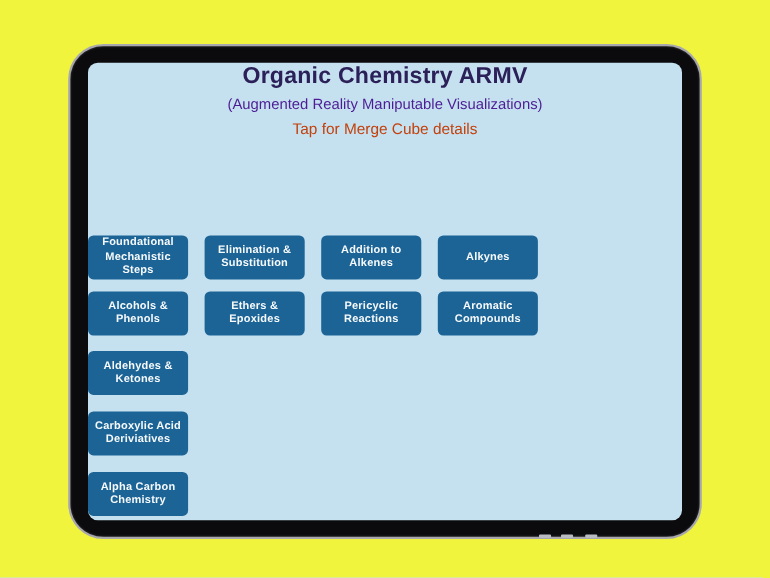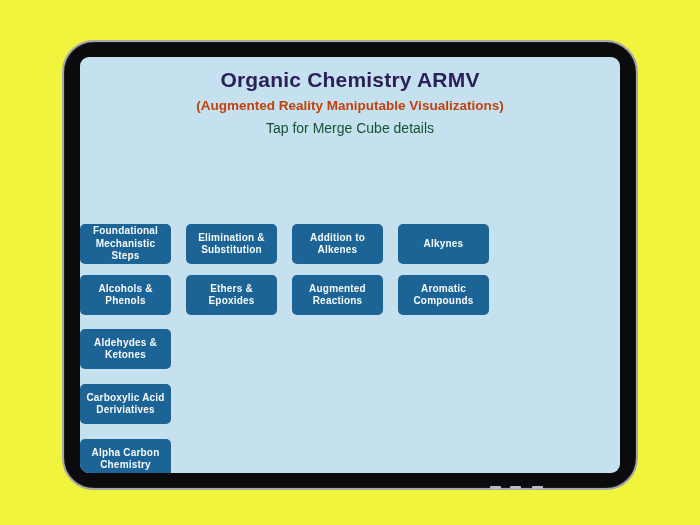--- a/index.html
+++ b/index.html
@@ -46,38 +46,38 @@
     height: 416px;
     background: #c5e1f0;
     border-radius: 9px;
     overflow: hidden;
     text-align: center;
   }
 
   
   .app-title {
     margin: 0;
-    padding-top: 11px;
+    padding-top: 0;
     font-size: 21px;
     font-weight: bold;
     letter-spacing: 0.2px;
     color: #2b2158;
   }
   .app-subtitle {
     margin: 6px 0 0 0;
     font-size: 13.5px;
-    font-weight: bold;
-    color: #c2410c;
+    font-weight: normal;
+    color: #4c1d95;
   }
   .merge-link {
     display: inline-block;
     margin-top: 7px;
     font-size: 14px;
     font-weight: normal;
-    color: #14532d;
+    color: #c2410c;
     cursor: pointer;
   }
 
   
   .topic-grid {
     margin-top: 87px;
     display: flex;
     flex-direction: column;
     gap: 11px;
     align-items: flex-start;
@@ -128,21 +128,21 @@
       <div class="topic-row">
         <button class="topic-btn">Foundational Mechanistic Steps</button>
         <button class="topic-btn">Elimination &amp; Substitution</button>
         <button class="topic-btn">Addition to Alkenes</button>
         <button class="topic-btn">Alkynes</button>
       </div>
 
       <div class="topic-row">
         <button class="topic-btn">Alcohols &amp; Phenols</button>
         <button class="topic-btn">Ethers &amp; Epoxides</button>
-        <button class="topic-btn">Augmented Reactions</button>
+        <button class="topic-btn">Pericyclic Reactions</button>
         <button class="topic-btn">Aromatic Compounds</button>
       </div>
 
       <div class="topic-row last">
         <button class="topic-btn">Aldehydes &amp; Ketones</button>
         <button class="topic-btn">Carboxylic Acid Deriviatives</button>
         <button class="topic-btn">Alpha Carbon Chemistry</button>
       </div>
 
     </div>

